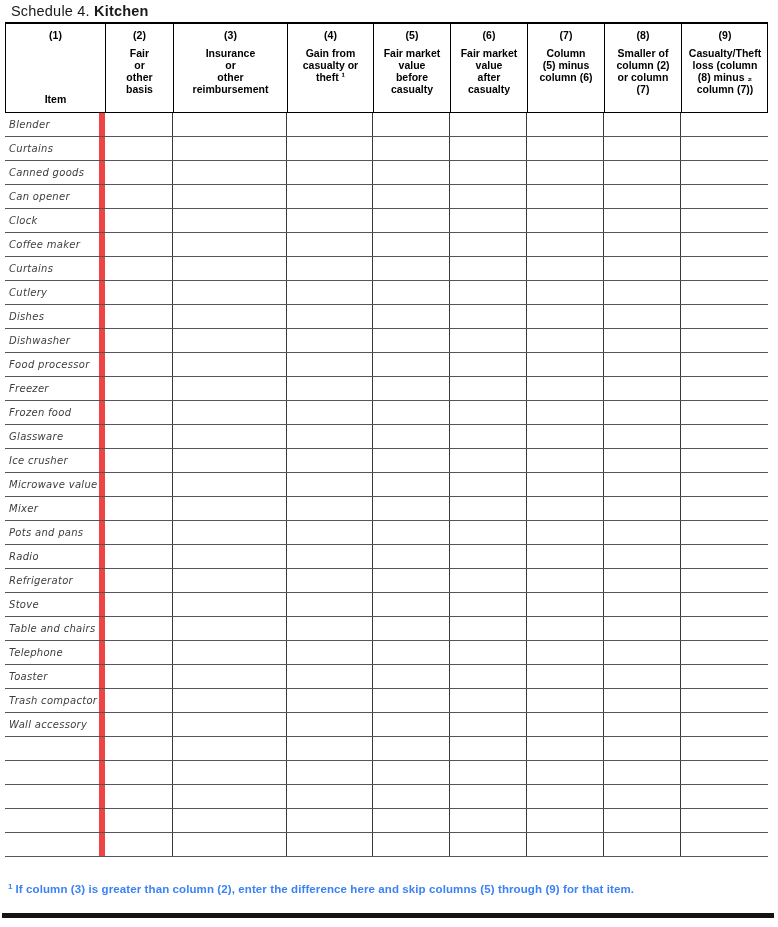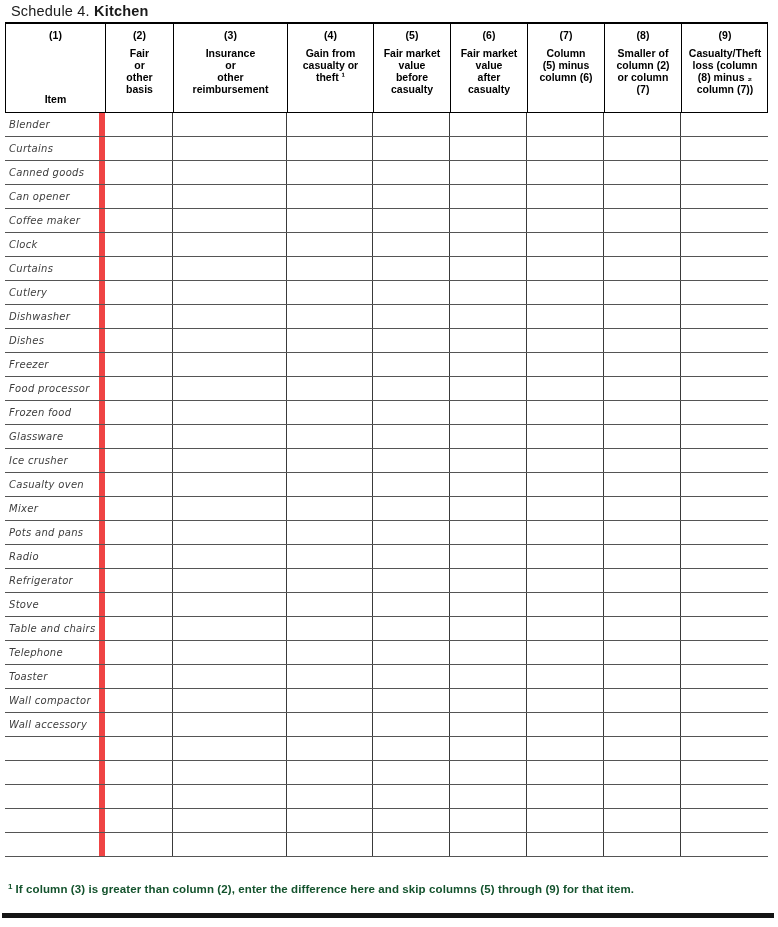--- a/index.html
+++ b/index.html
@@ -45,21 +45,21 @@
   .cell { border-right:1px solid #3a3a3a; }
   .cell:last-child { border-right:none; }
   .label-cell {
     border-right:6px solid #ef4444;
     display:flex; align-items:center; padding-left:4px;
     font-family:"DejaVu Sans",sans-serif; font-style:italic;
     font-size:10px; letter-spacing:0.3px; color:#3d3d3d;
   }
 
   
-  .footnotes { position:absolute; left:8px; top:880px; width:762px; color:#14532d; }
+  .footnotes { position:absolute; left:8px; top:880px; width:762px; color:#3b82f6; }
   .footnote { font-weight:700; font-size:11.5px; line-height:13.5px; letter-spacing:0.1px; }
   .footnote .sup { font-size:8px; vertical-align:4px; padding-right:3px; }
 
   .bottom-bar { position:absolute; left:2px; top:913px; width:772px; height:5px; background:#141414; }
 </style>
 </head>
 <body>
 
 <div class="page">
 
@@ -170,42 +170,42 @@
           <div class="cell"></div>
           <div class="cell"></div>
           <div class="cell"></div>
           <div class="cell"></div>
           <div class="cell"></div>
           <div class="cell"></div>
           <div class="cell"></div>
           <div class="cell"></div>
         </div>
         <div class="row">
+          <div class="label-cell">Clock</div>
+          <div class="cell"></div>
+          <div class="cell"></div>
+          <div class="cell"></div>
+          <div class="cell"></div>
+          <div class="cell"></div>
+          <div class="cell"></div>
+          <div class="cell"></div>
+          <div class="cell"></div>
+        </div>
+        <div class="row">
           <div class="label-cell">Coffee maker</div>
           <div class="cell"></div>
           <div class="cell"></div>
           <div class="cell"></div>
           <div class="cell"></div>
           <div class="cell"></div>
           <div class="cell"></div>
           <div class="cell"></div>
           <div class="cell"></div>
         </div>
         <div class="row">
-          <div class="label-cell">Clock</div>
-          <div class="cell"></div>
-          <div class="cell"></div>
-          <div class="cell"></div>
-          <div class="cell"></div>
-          <div class="cell"></div>
-          <div class="cell"></div>
-          <div class="cell"></div>
-          <div class="cell"></div>
-        </div>
-        <div class="row">
           <div class="label-cell">Curtains</div>
           <div class="cell"></div>
           <div class="cell"></div>
           <div class="cell"></div>
           <div class="cell"></div>
           <div class="cell"></div>
           <div class="cell"></div>
           <div class="cell"></div>
           <div class="cell"></div>
         </div>
@@ -214,32 +214,43 @@
           <div class="cell"></div>
           <div class="cell"></div>
           <div class="cell"></div>
           <div class="cell"></div>
           <div class="cell"></div>
           <div class="cell"></div>
           <div class="cell"></div>
           <div class="cell"></div>
         </div>
         <div class="row">
+          <div class="label-cell">Dishes</div>
+          <div class="cell"></div>
+          <div class="cell"></div>
+          <div class="cell"></div>
+          <div class="cell"></div>
+          <div class="cell"></div>
+          <div class="cell"></div>
+          <div class="cell"></div>
+          <div class="cell"></div>
+        </div>
+        <div class="row">
           <div class="label-cell">Dishwasher</div>
           <div class="cell"></div>
           <div class="cell"></div>
           <div class="cell"></div>
           <div class="cell"></div>
           <div class="cell"></div>
           <div class="cell"></div>
           <div class="cell"></div>
           <div class="cell"></div>
         </div>
         <div class="row">
-          <div class="label-cell">Dishes</div>
+          <div class="label-cell">Food processor</div>
           <div class="cell"></div>
           <div class="cell"></div>
           <div class="cell"></div>
           <div class="cell"></div>
           <div class="cell"></div>
           <div class="cell"></div>
           <div class="cell"></div>
           <div class="cell"></div>
         </div>
         <div class="row">
@@ -247,31 +258,20 @@
           <div class="cell"></div>
           <div class="cell"></div>
           <div class="cell"></div>
           <div class="cell"></div>
           <div class="cell"></div>
           <div class="cell"></div>
           <div class="cell"></div>
           <div class="cell"></div>
         </div>
         <div class="row">
-          <div class="label-cell">Food processor</div>
-          <div class="cell"></div>
-          <div class="cell"></div>
-          <div class="cell"></div>
-          <div class="cell"></div>
-          <div class="cell"></div>
-          <div class="cell"></div>
-          <div class="cell"></div>
-          <div class="cell"></div>
-        </div>
-        <div class="row">
           <div class="label-cell">Frozen food</div>
           <div class="cell"></div>
           <div class="cell"></div>
           <div class="cell"></div>
           <div class="cell"></div>
           <div class="cell"></div>
           <div class="cell"></div>
           <div class="cell"></div>
           <div class="cell"></div>
         </div>
@@ -291,21 +291,21 @@
           <div class="cell"></div>
           <div class="cell"></div>
           <div class="cell"></div>
           <div class="cell"></div>
           <div class="cell"></div>
           <div class="cell"></div>
           <div class="cell"></div>
           <div class="cell"></div>
         </div>
         <div class="row">
-          <div class="label-cell">Casualty oven</div>
+          <div class="label-cell">Microwave value</div>
           <div class="cell"></div>
           <div class="cell"></div>
           <div class="cell"></div>
           <div class="cell"></div>
           <div class="cell"></div>
           <div class="cell"></div>
           <div class="cell"></div>
           <div class="cell"></div>
         </div>
         <div class="row">
@@ -390,21 +390,21 @@
           <div class="cell"></div>
           <div class="cell"></div>
           <div class="cell"></div>
           <div class="cell"></div>
           <div class="cell"></div>
           <div class="cell"></div>
           <div class="cell"></div>
           <div class="cell"></div>
         </div>
         <div class="row">
-          <div class="label-cell">Wall compactor</div>
+          <div class="label-cell">Trash compactor</div>
           <div class="cell"></div>
           <div class="cell"></div>
           <div class="cell"></div>
           <div class="cell"></div>
           <div class="cell"></div>
           <div class="cell"></div>
           <div class="cell"></div>
           <div class="cell"></div>
         </div>
         <div class="row">

